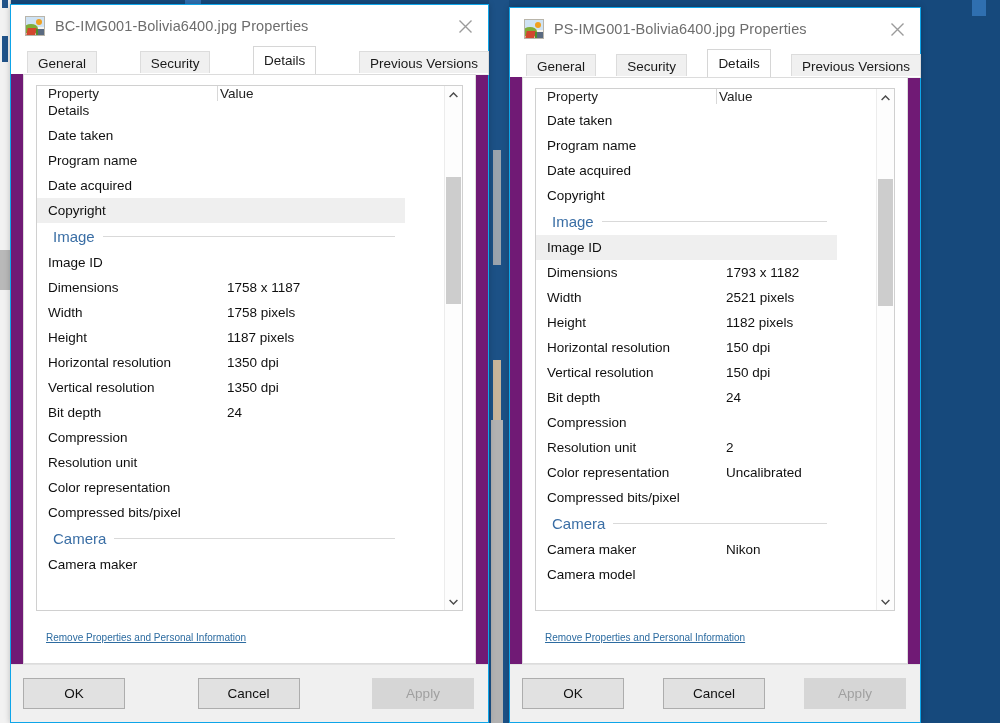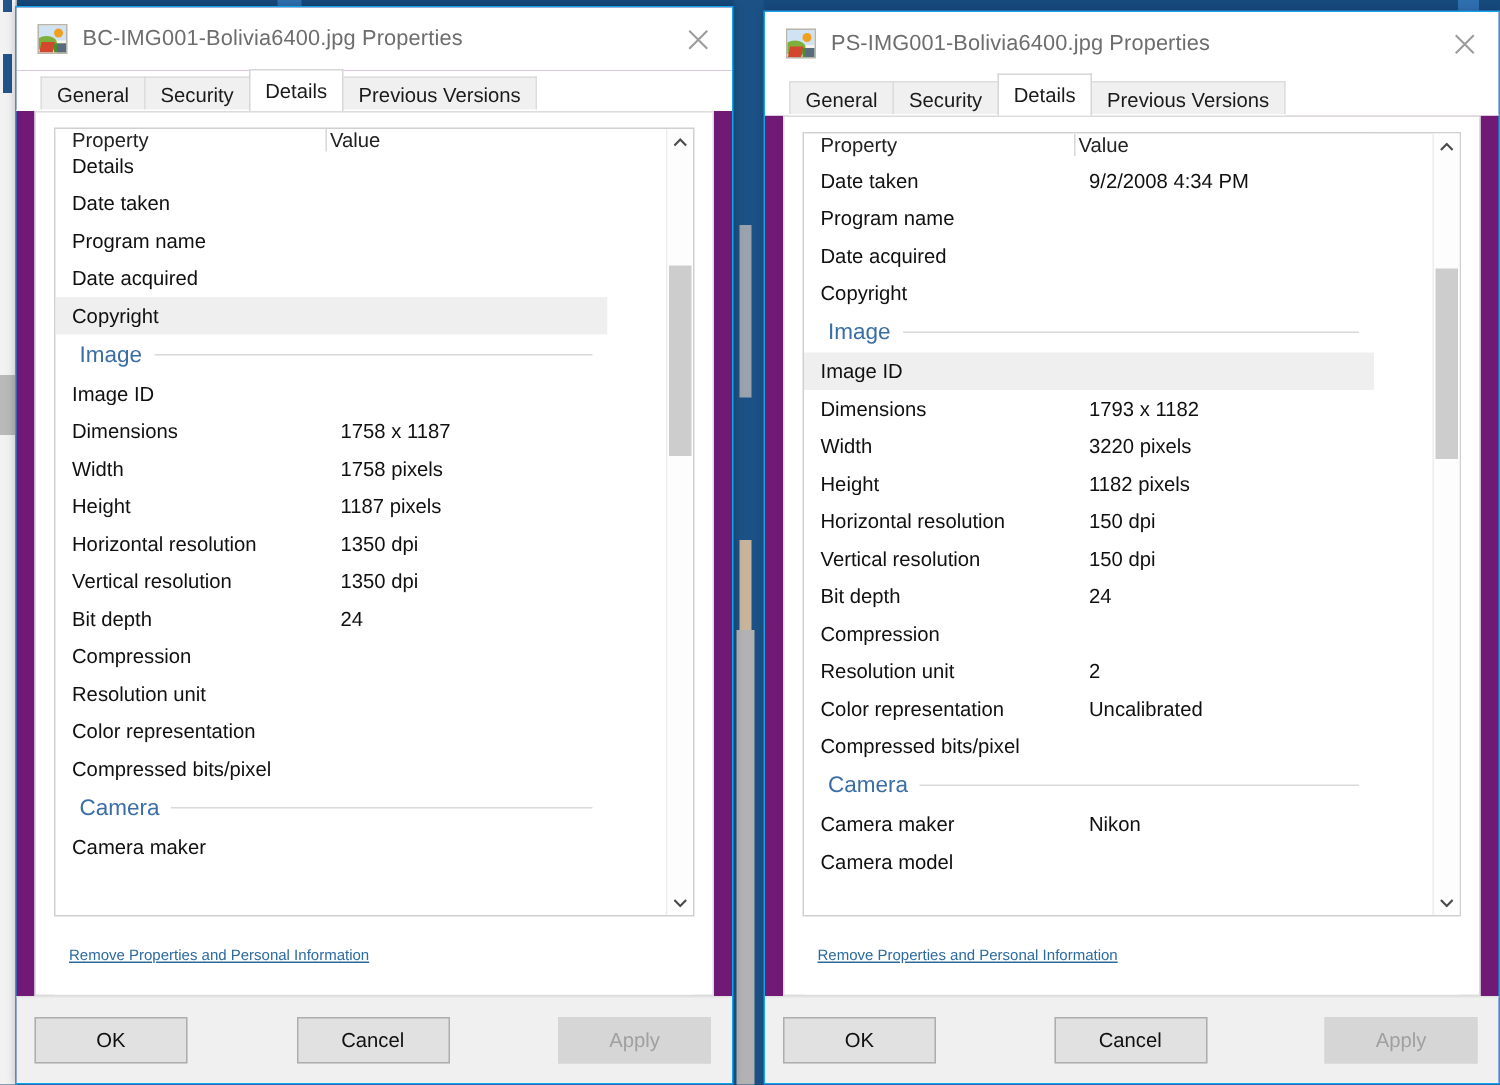--- a/index.html
+++ b/index.html
@@ -51,21 +51,21 @@
   .dialog {
     position: absolute;
     background: #701a75;
     border: 1px solid #0ea5e9;
     box-sizing: border-box;
     display: flex;
     flex-direction: column;
     box-shadow: 0 0 6px rgba(0,0,0,0.22);
   }
   .dialog.left  { left: 10px;  top: 4px;  width: 479px; height: 719px; }
-  .dialog.right { left: 509px; top: 7px;  width: 491px; height: 716px; }
+  .dialog.right { left: 509px; top: 7px;  width: 412px; height: 716px; }
 
   .titlebar {
     height: 42px;
     min-height: 42px;
     background: #ffffff;
     display: flex;
     align-items: center;
     padding: 0 0 0 14px;
     box-sizing: border-box;
     position: relative;
@@ -104,20 +104,21 @@
 
   
   .tabstrip {
     height: 27px;
     min-height: 27px;
     position: relative;
     padding-left: 16px;
     display: flex;
     align-items: flex-end;
     background: #ffffff;
+    justify-content: space-between;
   }
   .tabstrip::after {
     content: "";
     position: absolute;
     left: 0; right: 0; bottom: 0;
     height: 1px;
     background: #ffffff;
   }
   .tab {
     height: 24px;
@@ -507,21 +508,20 @@
   <div class="tabpage">
     <div class="listwrap">
       <div class="listinner">
         <div class="hdr">
           <div class="h-prop">Property</div>
           <div class="h-val">Value</div>
         </div>
         <div class="rows">
             <div class="row">
               <div class="p">Date taken</div>
-              <div class="v">9/2/2008 4:34 PM</div>
             </div>
             <div class="row">
               <div class="p">Program name</div>
             </div>
             <div class="row">
               <div class="p">Date acquired</div>
               <div class="v"></div>
             </div>
             <div class="row">
               <div class="p">Copyright</div>
@@ -534,21 +534,21 @@
             <div class="row selected">
               <div class="p">Image ID</div>
               <div class="v"></div>
             </div>
             <div class="row">
               <div class="p">Dimensions</div>
               <div class="v">1793 x 1182</div>
             </div>
             <div class="row">
               <div class="p">Width</div>
-              <div class="v">3220 pixels</div>
+              <div class="v">2521 pixels</div>
             </div>
             <div class="row">
               <div class="p">Height</div>
               <div class="v">1182 pixels</div>
             </div>
             <div class="row">
               <div class="p">Horizontal resolution</div>
               <div class="v">150 dpi</div>
             </div>
             <div class="row">

